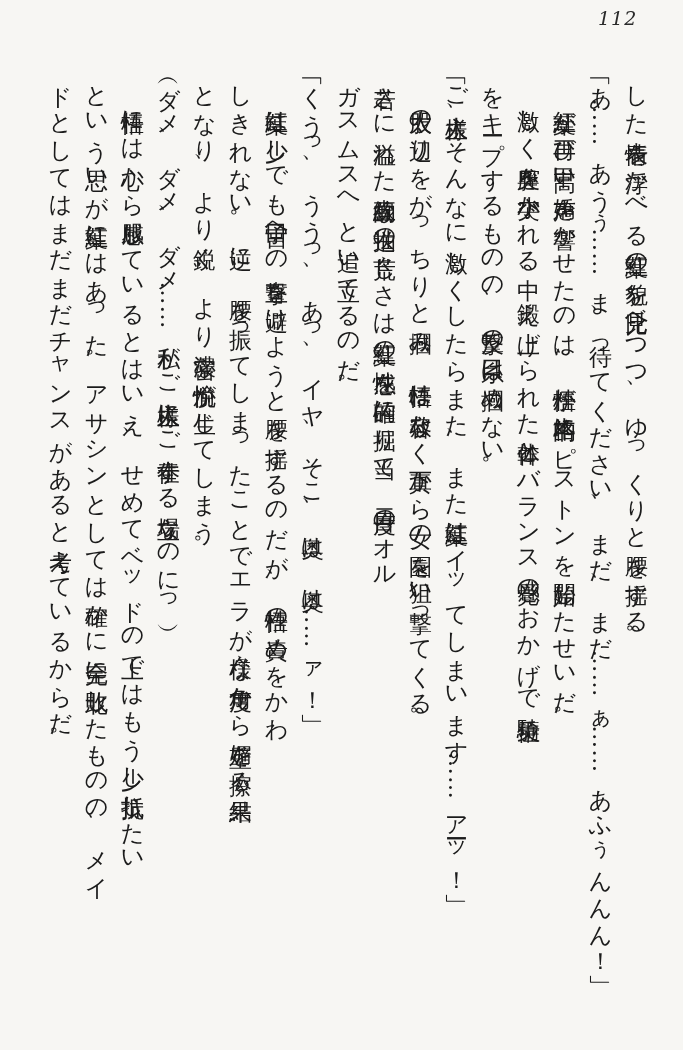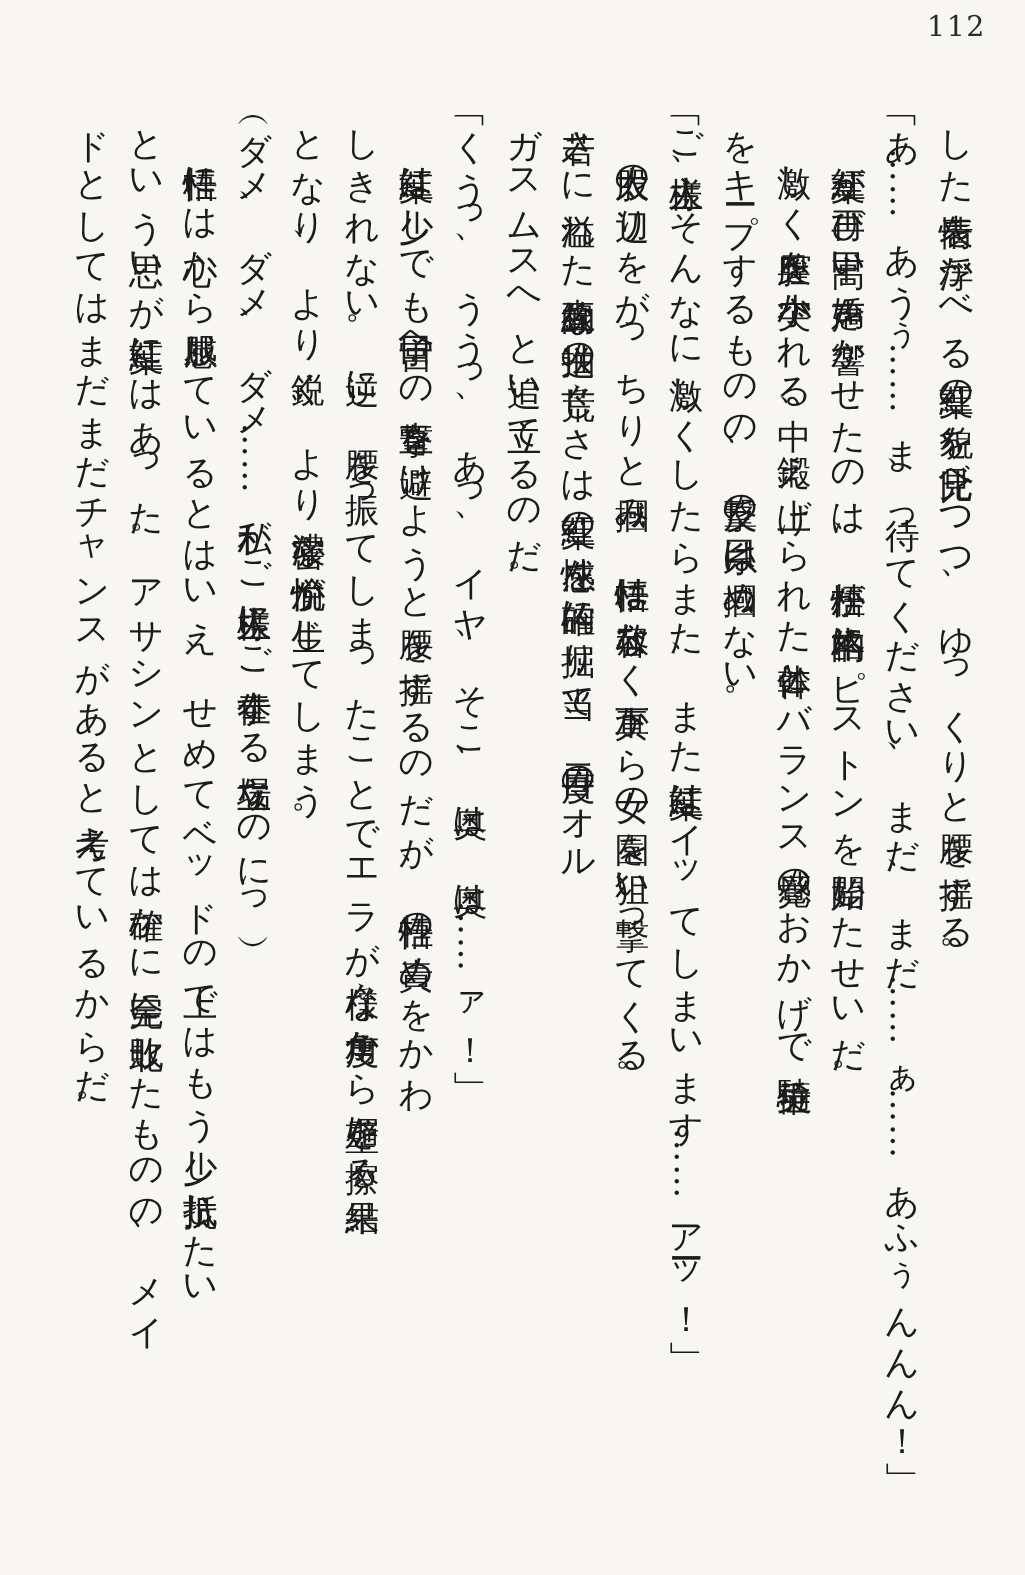--- a/index.html
+++ b/index.html
@@ -16,23 +16,23 @@
   }
   .page {
     position: absolute;
     inset: 0;
   }
   .page-number {
     position: absolute;
     top: 7px;
     left: 598px;
     font-size: 19px;
+    font-style: italic;
     color: #2a2a2a;
     letter-spacing: 1px;
-    margin-left: 20px;
   }
   .text-block {
     position: absolute;
     top: 70px;
     right: 28px;
     height: 948px;
     writing-mode: vertical-rl;
     text-orientation: mixed;
     font-size: 23px;
     line-height: 36px;

